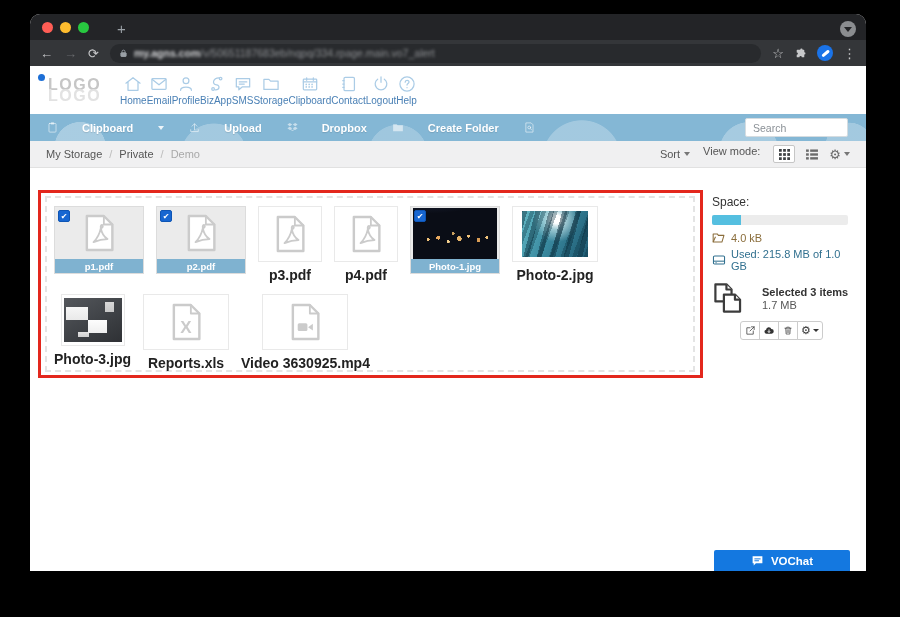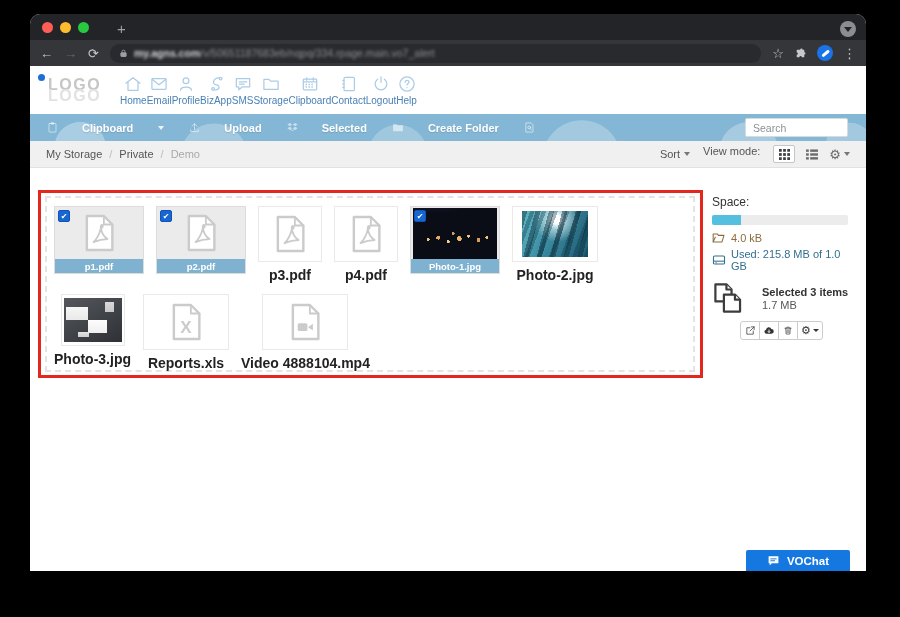--- a/index.html
+++ b/index.html
@@ -149,21 +149,21 @@
   .sbtn { min-width:20px; height:19px; border:1px solid #ccc; background:#fff; display:flex; align-items:center;
           justify-content:center; margin-right:-1px; cursor:pointer; padding:0 3px; }
   .sbtn:first-child { border-radius:3px 0 0 3px; }
   .sbtn:last-child { border-radius:0 3px 3px 0; }
   .sbtn svg { stroke:#333; fill:none; stroke-width:1.6; stroke-linecap:round; stroke-linejoin:round; }
   .sbtn .gear { color:#333; font-size:11px; }
   .caret-sm { width:0; height:0; border-left:3px solid transparent; border-right:3px solid transparent;
               border-top:3.5px solid #333; margin-left:2px; }
   .pagesicon { stroke:#3c3c3c; fill:#fff; stroke-width:2.6; stroke-linejoin:round; }
 
-  .vochat { position:absolute; right:16px; bottom:0; width:104px; height:21px; background:#1478e0; color:#fff;
+  .vochat { position:absolute; right:16px; bottom:0; width:136px; height:21px; background:#1478e0; color:#fff;
             font-weight:bold; font-size:11.5px; display:flex; align-items:center; justify-content:center;
             gap:7px; border-radius:2px 2px 0 0; cursor:pointer; }
 </style>
 </head>
 <body>
 
 <div class="screen">
 <div class="window">
 
   <div class="tabstrip">
@@ -297,21 +297,21 @@
         <svg width="13" height="13" viewBox="0 0 24 24">
               <path d="M12 16V5.5M7.5 9.5L12 5l4.5 4.5"></path>
               <path d="M5 16v3.5h14V16"></path>
             </svg>
         <span>Upload</span>
       </div>
       <div class="tool">
         <svg width="13" height="13" viewBox="0 0 24 24">
               <path class="filled" d="M7 3.5L2.5 6.5 7 9.5 11.5 6.5zM17 3.5l-4.5 3L17 9.5l4.5-3zM7 10.5l-4.5 3L7 16.5l4.5-3zM17 10.5l-4.5 3 4.5 3 4.5-3zM12 17l-4-2.6v1.6l4 2.6 4-2.6v-1.6z"></path>
             </svg>
-        <span>Selected</span>
+        <span>Dropbox</span>
       </div>
       <div class="tool">
         <svg width="14" height="13" viewBox="0 0 24 24">
               <path class="filled" d="M3 19V6h6.5l2 2H21v11z"></path>
             </svg>
         <span>Create Folder</span>
       </div>
       <div class="tool">
         <svg width="13" height="13" viewBox="0 0 24 24">
               <path d="M6 3.5h9L18.5 7v13.5H6z"></path>
@@ -464,21 +464,21 @@
 
           <div class="tile plain">
             <div class="box b86">
               <svg class="doc-icon" viewBox="0 0 56 64">
                     <path class="pg" d="M8 4h28l14 14v42H8z"></path>
                     <path class="gl" d="M36 4v14h14"></path>
                     <rect class="gf" x="16" y="34" width="16" height="13" rx="2.5"></rect>
                     <path class="gf" d="M33 40.5l8-5.5v11z"></path>
                   </svg>
             </div>
-            <div class="plabel">Video 4888104.mp4</div>
+            <div class="plabel">Video 3630925.mp4</div>
           </div>
 
         </div>
       </div>
 
       <div class="sidebar">
         <div class="space-label">Space:</div>
         <div class="track">
           <div class="fill" style="width: 21%;"></div>
         </div>

